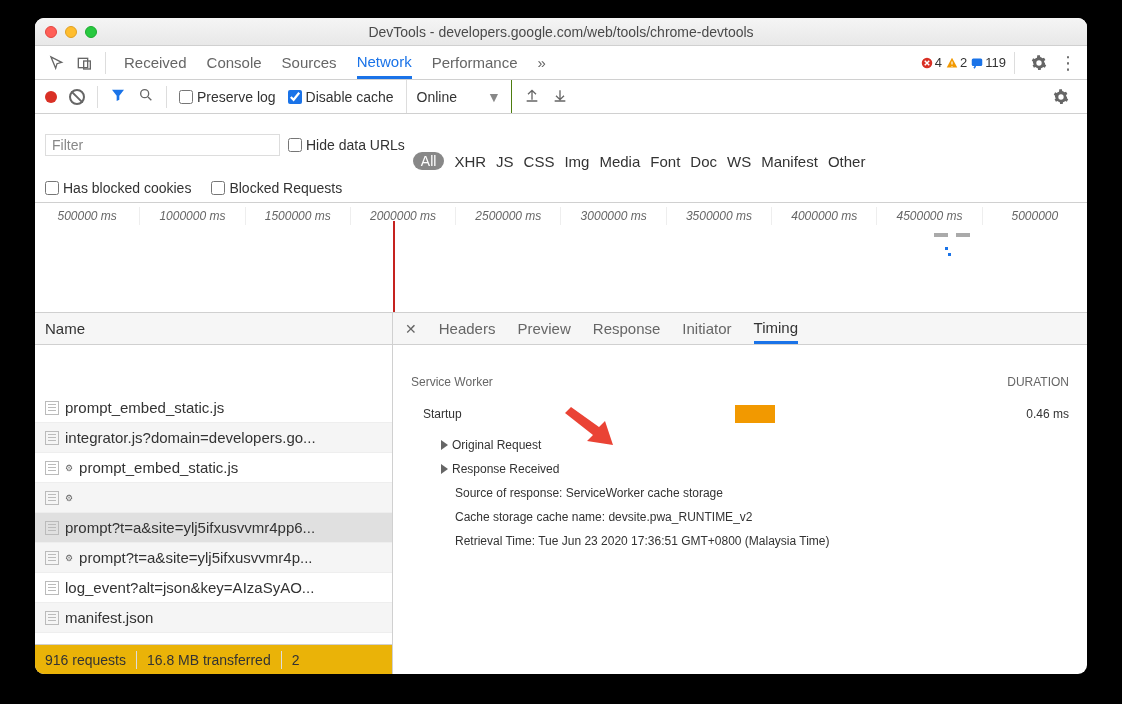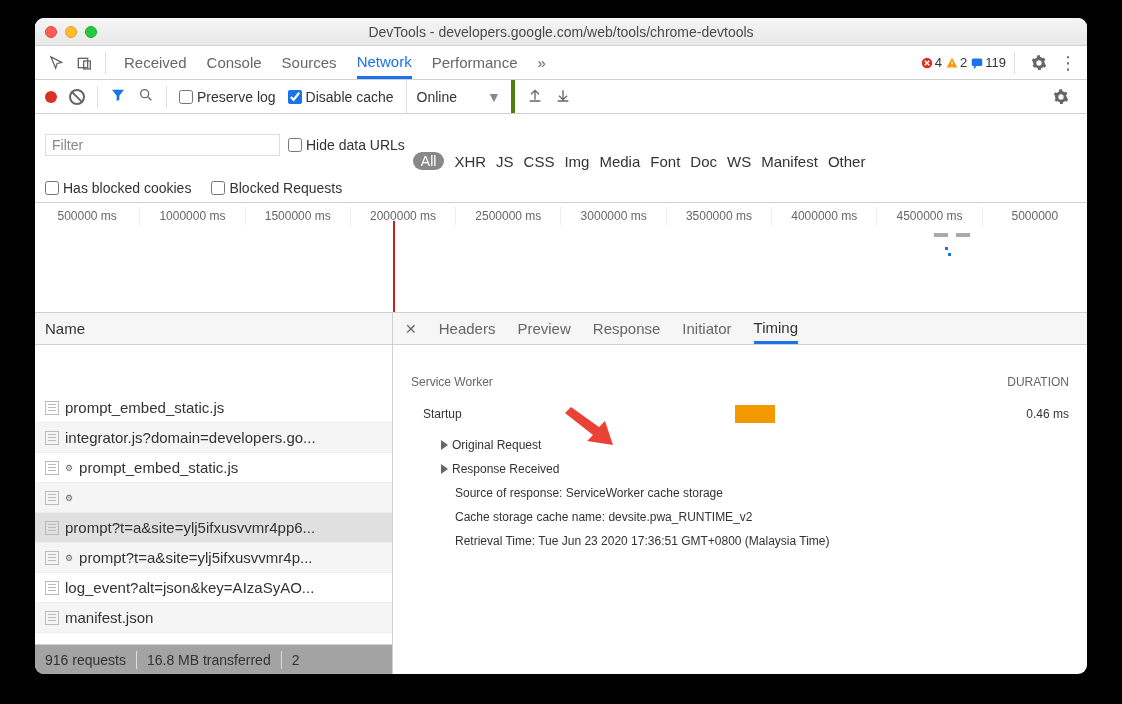--- a/index.html
+++ b/index.html
@@ -26,44 +26,44 @@
 .kebab { color:#666; font-size:18px; margin-left:4px; }
 .toolbar2 { height:34px; border-bottom:1px solid #d0d0d0; display:flex; align-items:center; padding:0 10px; gap:12px; flex-shrink:0; }
 .rec { width:12px; height:12px; background:#d93025; border-radius:50%; }
 .noentry { width:16px; height:16px; border:2px solid #666; border-radius:50%; position:relative; }
 .noentry::after { content:""; position:absolute; width:16px; height:2px; background:#666; top:50%; left:50%; transform:translate(-50%,-50%) rotate(45deg); }
 .filter-icon { color:#1a73e8; }
 .filter-icon svg, .search-icon svg { width:16px; height:16px; }
 .search-icon { color:#666; }
 .check-row { display:flex; align-items:center; gap:4px; font-size:14px; color:#333; }
 .check-row input { width:14px; height:14px; accent-color:#1a73e8; }
-.dropdown { display:flex; align-items:center; gap:30px; border-left:1px solid #ddd; border-right:4px solid #4d7c0f; padding:0 10px; height:100%; color:#333; }
+.dropdown { display:flex; align-items:center; gap:30px; border-left:1px solid #ddd; border-right:1px solid #4d7c0f; padding:0 10px; height:100%; color:#333; }
 .arrow-btn { color:#666; }
 .filter-row { padding:6px 10px; border-bottom:1px solid #d0d0d0; display:flex; align-items:center; flex-wrap:wrap; gap:8px; flex-shrink:0; }
 .filter-input { width:235px; height:22px; border:1px solid #ddd; background:#fff; padding:0 6px; font-size:14px; color:#333; }
 .filter-input::placeholder { color:#888; }
 .type-filters { display:flex; gap:10px; align-items:center; font-size:15px; color:#333;margin-top:32px; }
 .type-pill { background:#888; color:#fff; padding:1px 8px; border-radius:9px; font-size:14px; }
 .checks-row { display:flex; gap:20px; width:100%; margin-top:2px; }
 .timeline { height:110px; border-bottom:1px solid #d0d0d0; position:relative; flex-shrink:0; background:#fff; }
 .timeline-labels { display:flex; font-size:12px; color:#666; padding:4px 0 0 0; }
-.time-col { flex:1; text-align:center; position:relative; border-right:1px solid #eee; padding:2px 0; }
+.time-col { flex:1; text-align:center; position:relative; border-right:1px solid #eee; padding:2px 0;font-style:italic; }
 .playhead { position:absolute; top:18px; bottom:0; left:34%; width:2px; background:#c5221f; }
 .marker { position:absolute; top:50px; width:4px; height:18px; }
 .panes { flex:1; display:flex; overflow:hidden; }
 .left-pane { width:358px; border-right:1px solid #d0d0d0; display:flex; flex-direction:column; }
 .name-header { height:32px; border-bottom:1px solid #d0d0d0; display:flex; align-items:center; padding:0 10px; font-size:15px; color:#333; background:#f6f6f6; }
 .request-list { flex:1; overflow:hidden;margin-top:48px; }
 .req-row { height:30px; display:flex; align-items:center; padding:0 10px; gap:6px; border-bottom:1px solid #eee; font-size:15px; color:#333; white-space:nowrap; overflow:hidden; }
 .req-row:nth-child(even) { background:#f5f5f5; }
 .req-row.selected { background:#e0e0e0; }
 .file-icon { width:14px; height:14px; border:1px solid #bbb; display:inline-flex; align-items:center; justify-content:center; flex-shrink:0; position:relative; }
 .file-icon::before { content:""; position:absolute; top:2px; left:2px; right:2px; height:1px; background:#bbb; box-shadow:0 3px 0 #bbb,0 6px 0 #bbb; }
 .gear-mini { font-size:9px; color:#666; }
-.status-row { height:30px; border-top:1px solid #d0d0d0; display:flex; align-items:center; padding:0 10px; gap:10px; font-size:14px; color:#333; background:#a3a3a3; }
+.status-row { height:30px; border-top:1px solid #d0d0d0; display:flex; align-items:center; padding:0 10px; gap:10px; font-size:14px; color:#333; background:#eab308; }
 .status-sep { width:1px; height:18px; background:#ddd; }
 .right-pane { flex:1; display:flex; flex-direction:column; }
 .detail-tabs { height:32px; border-bottom:1px solid #d0d0d0; display:flex; align-items:center; gap:22px; padding:0 12px; background:#f6f6f6; }
 .closex { color:#666; font-size:14px; cursor:pointer; }
 .dtab { color:#666; font-size:15px; height:100%; display:flex; align-items:center; }
 .dtab.active { color:#333; border-bottom:3px solid #1a73e8; }
 .detail-body { flex:1; padding:30px 18px 14px 18px; font-size:12px; color:#333; position:relative; }
 .section-label { color:#666; margin-bottom:10px; }
 .duration-label { position:absolute; top:30px; right:18px; color:#666; }
 .timing-row { display:flex; align-items:center; height:30px; }

